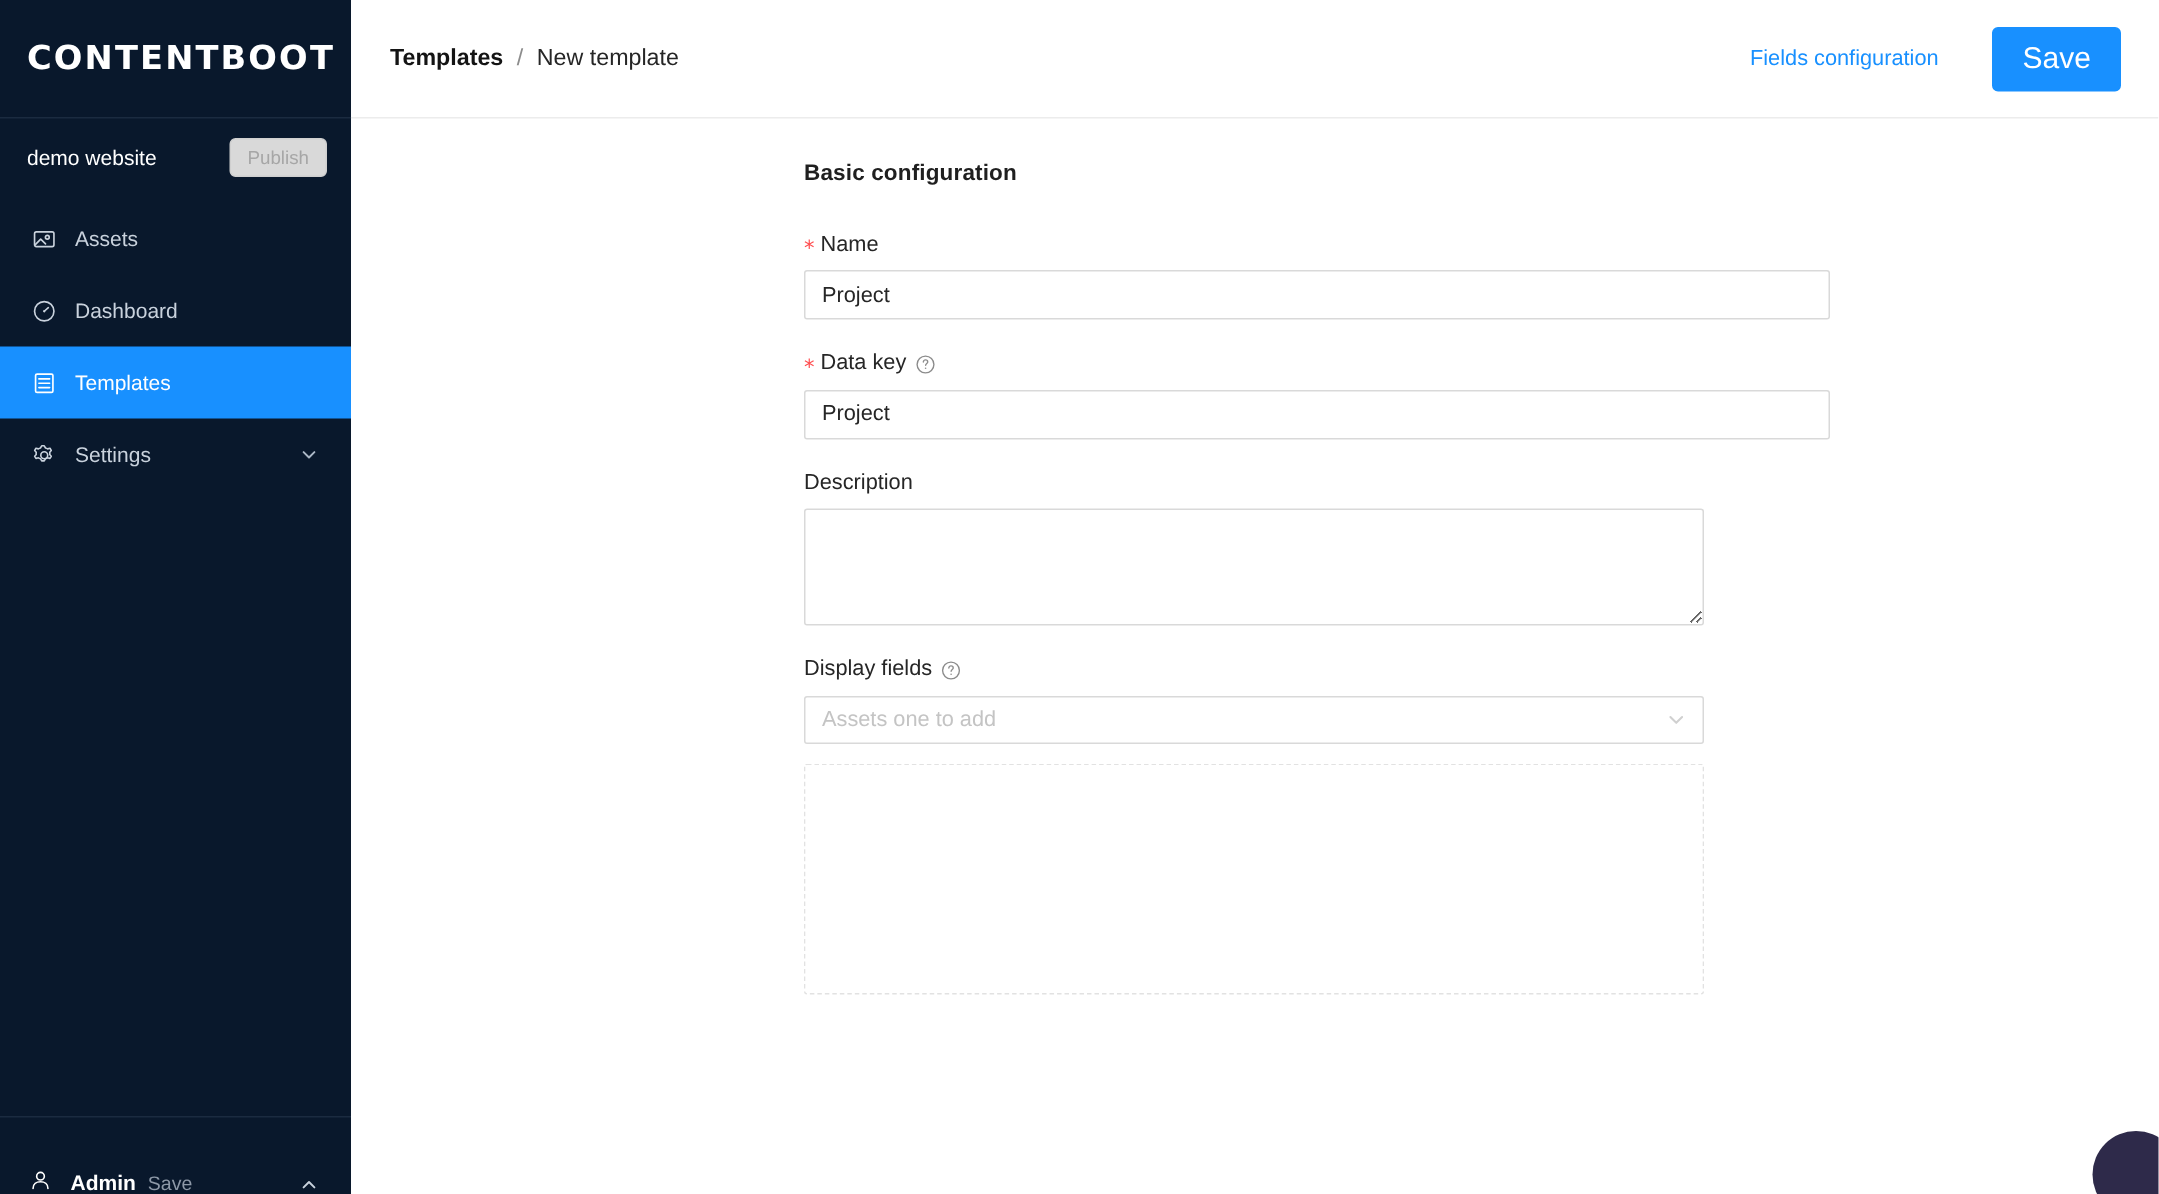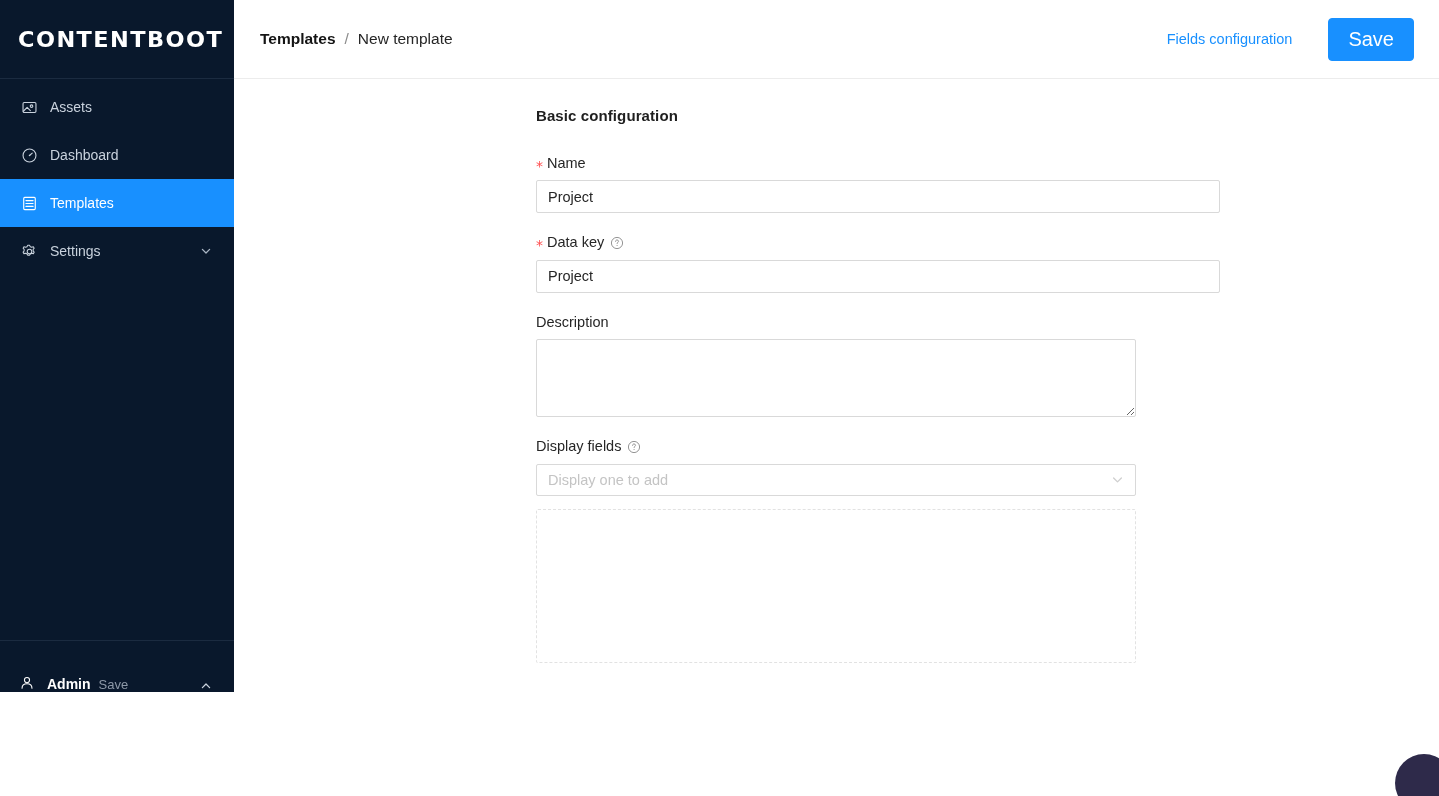--- a/index.html
+++ b/index.html
@@ -17,21 +17,21 @@
     display: flex;
     width: 1439px;
     height: 796px;
     position: relative;
   }
 
   
   .sidebar {
     width: 234px;
     min-width: 234px;
-    height: 692px;
+    height: 796px;
     background: #09182c;
     display: flex;
     flex-direction: column;
     position: relative;
   }
 
   .brand {
     height: 79px;
     display: flex;
     align-items: center;
@@ -339,20 +339,24 @@
 <body>
 
 <div class="app">
 
   <aside class="sidebar">
 
     <div class="brand">
       <span class="brand-text">CONTENTBOOT</span>
     </div>
 
+    <div class="site-row">
+      <span class="site-name">demo website</span>
+      <button class="publish-btn">Publish</button>
+    </div>
 
     <nav class="nav">
 
       <div class="nav-item">
         <span class="nav-icon">
           <svg width="17" height="17" viewBox="0 0 20 20" fill="none" stroke="currentColor" stroke-width="1.3">
             <rect x="2.4" y="4.2" width="15.2" height="11.6" rx="1.4"></rect>
             <circle cx="12.4" cy="8.4" r="1.5"></circle>
             <path d="M2.8 14.4 L7.2 9.9 L11 13.6" stroke-linecap="round" stroke-linejoin="round"></path>
           </svg>
@@ -478,21 +482,21 @@
             <span class="help-icon">
               <svg width="14" height="14" viewBox="0 0 16 16" fill="none" stroke="currentColor" stroke-width="1.05">
                 <circle cx="8" cy="8" r="6.4"></circle>
                 <path d="M6.35 6.15 C6.35 5.1 7.1 4.5 8.05 4.5 C9.0 4.5 9.7 5.1 9.7 6.0 C9.7 7.2 8.1 7.25 8.1 8.6" stroke-linecap="round"></path>
                 <circle cx="8.08" cy="10.85" r="0.62" fill="currentColor" stroke="none"></circle>
               </svg>
             </span>
           </label>
 
           <div class="select-box">
-            <span class="select-placeholder">Display one to add</span>
+            <span class="select-placeholder">Assets one to add</span>
             <span class="select-caret">
               <svg width="13" height="13" viewBox="0 0 12 12" fill="none" stroke="currentColor" stroke-width="1.25">
                 <path d="M2.4 4.6 L6 8.2 L9.6 4.6" stroke-linecap="round" stroke-linejoin="round"></path>
               </svg>
             </span>
           </div>
 
           <div class="dropzone"></div>
         </div>
 

